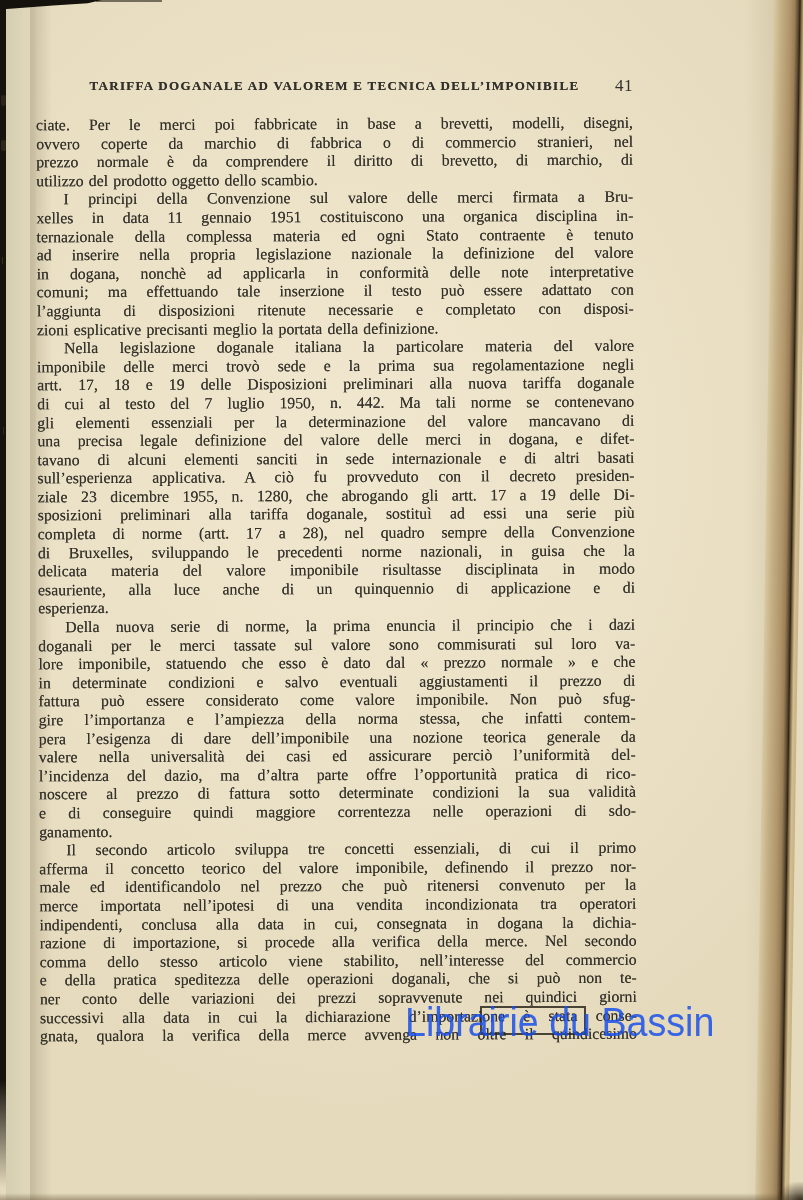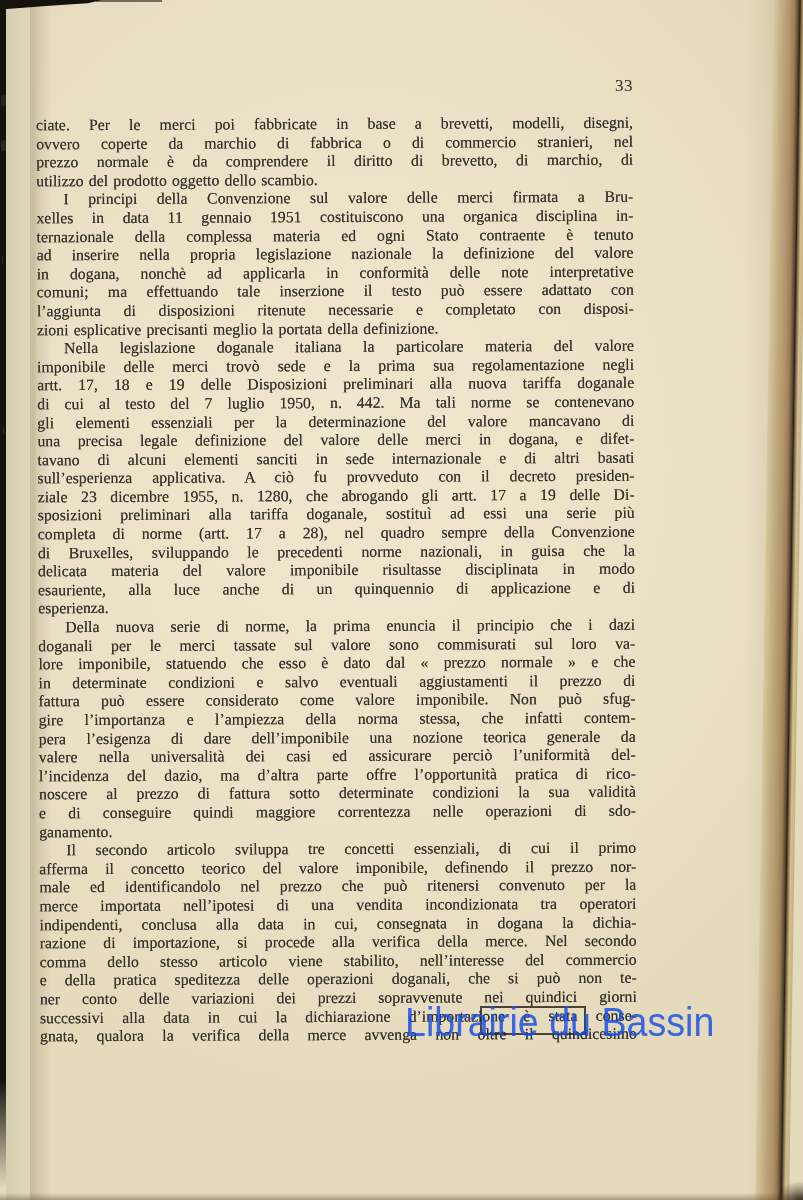--- a/index.html
+++ b/index.html
@@ -120,21 +120,22 @@
   <div class="edge-left-black"></div>
   <div class="specks"></div>
   <div class="edge-top-strip"></div>
   <div class="edge-top-tail"></div>
   <div class="right-shade"></div>
   <div class="page-edges-right"></div>
   <div class="edge-bottom"></div>
   <div class="corner-bottom-right"></div>
 
   <div class="page-header">
-    <span class="page-number">33</span>
+    <span class="running-title">TARIFFA DOGANALE AD VALOREM E TECNICA DELL’IMPONIBILE</span>
+    <span class="page-number">41</span>
   </div>
 
   <div class="body-text" id="body-text">
       <div class="line">ciate. Per le merci poi fabbricate in base a brevetti, modelli, disegni,</div>
       <div class="line">ovvero coperte da marchio di fabbrica o di commercio stranieri, nel</div>
       <div class="line">prezzo normale è da comprendere il diritto di brevetto, di marchio, di</div>
       <div class="line para-end">utilizzo del prodotto oggetto dello scambio.</div>
       <div class="line indent">I principi della Convenzione sul valore delle merci firmata a Bru-</div>
       <div class="line">xelles in data 11 gennaio 1951 costituiscono una organica disciplina in-</div>
       <div class="line">ternazionale della complessa materia ed ogni Stato contraente è tenuto</div>

